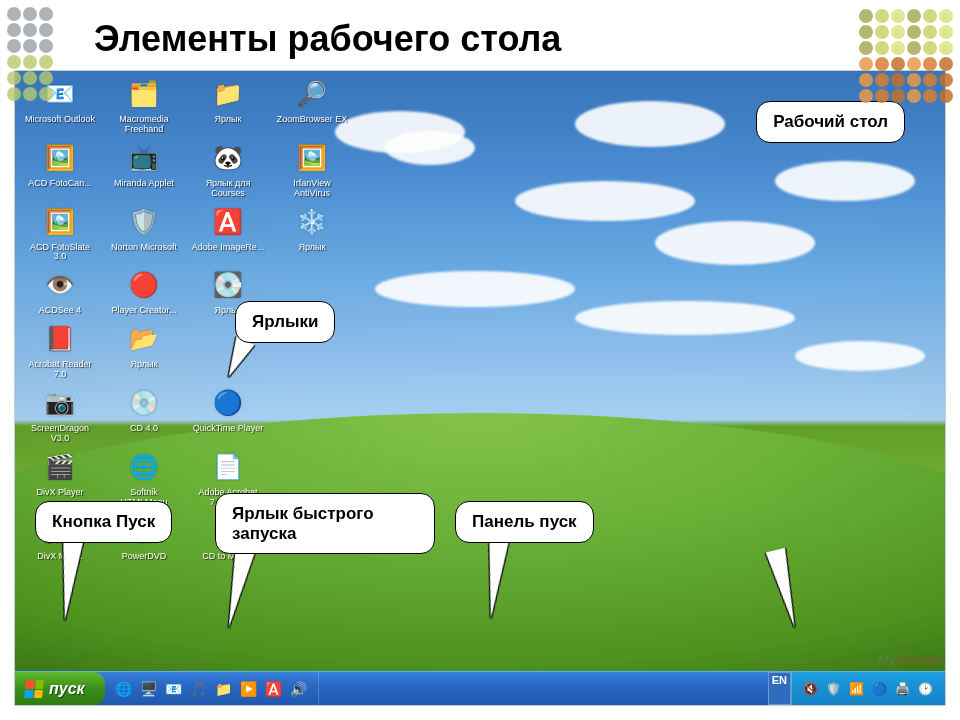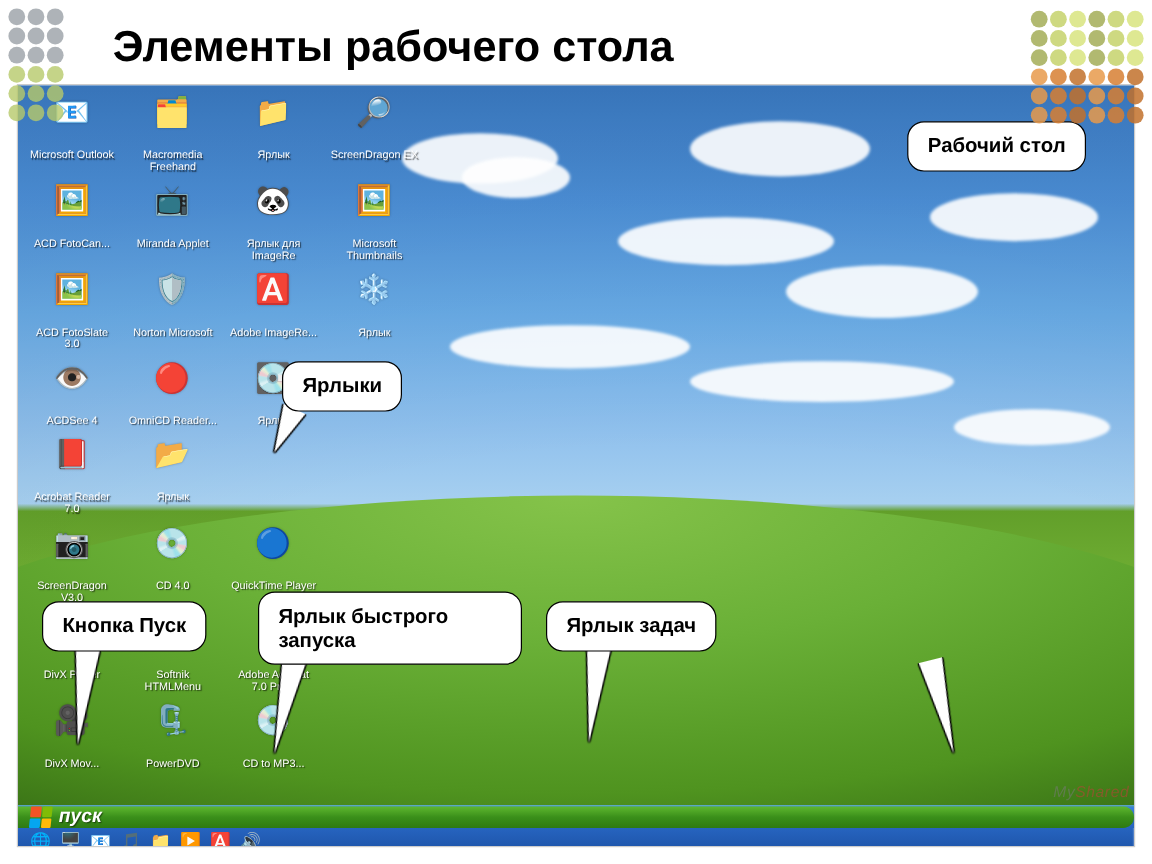--- a/index.html
+++ b/index.html
@@ -100,21 +100,21 @@
     align-items: center;
     justify-content: center;
     font-size: 24px;
     text-shadow: 0 0 2px rgba(0,0,0,0.3);
   }
   .ico-label {
     font-size: 9px;
     color: #fff;
     text-align: center;
     line-height: 1.1;
-    margin-top: 14px;
+    margin-top: 4px;
     text-shadow: 1px 1px 1px rgba(0,0,0,0.7);
     max-width: 74px;
     word-wrap: break-word;
   }
   
   .callout {
     position: absolute;
     background: #fff;
     border: 1.5px solid #000;
     border-radius: 14px;
@@ -145,21 +145,20 @@
     position: absolute;
     left: 0;
     right: 0;
     bottom: 0;
     height: 34px;
     background: linear-gradient(to bottom, #3a81dd 0%, #2968c5 40%, #1f57ad 100%);
     display: flex;
     align-items: stretch;
     z-index: 20;
     border-top: 1px solid #5faef0;
-    flex-direction: column;
   }
   .start-btn {
     display: flex;
     align-items: center;
     padding: 0 20px 0 10px;
     background: linear-gradient(to bottom, #5fb82f 0%, #3a8f1a 50%, #2e7a12 100%);
     color: #fff;
     font-weight: bold;
     font-style: italic;
     font-size: 16px;
@@ -346,37 +345,37 @@
       <div class="desktop-icon">
         <div class="ico">🗂️</div>
         <div class="ico-label">Macromedia Freehand</div>
       </div>
       <div class="desktop-icon">
         <div class="ico">📁</div>
         <div class="ico-label">Ярлык</div>
       </div>
       <div class="desktop-icon">
         <div class="ico">🔎</div>
-        <div class="ico-label">ScreenDragon EX</div>
+        <div class="ico-label">ZoomBrowser EX</div>
       </div>
       <div class="desktop-icon">
         <div class="ico">🖼️</div>
         <div class="ico-label">ACD FotoCan...</div>
       </div>
       <div class="desktop-icon">
         <div class="ico">📺</div>
         <div class="ico-label">Miranda Applet</div>
       </div>
       <div class="desktop-icon">
         <div class="ico">🐼</div>
-        <div class="ico-label">Ярлык для ImageRe</div>
+        <div class="ico-label">Ярлык для Courses</div>
       </div>
       <div class="desktop-icon">
         <div class="ico">🖼️</div>
-        <div class="ico-label">Microsoft Thumbnails</div>
+        <div class="ico-label">IrfanView AntiVirus</div>
       </div>
       <div class="desktop-icon">
         <div class="ico">🖼️</div>
         <div class="ico-label">ACD FotoSlate 3.0</div>
       </div>
       <div class="desktop-icon">
         <div class="ico">🛡️</div>
         <div class="ico-label">Norton Microsoft</div>
       </div>
       <div class="desktop-icon">
@@ -386,21 +385,21 @@
       <div class="desktop-icon">
         <div class="ico">❄️</div>
         <div class="ico-label">Ярлык</div>
       </div>
       <div class="desktop-icon">
         <div class="ico">👁️</div>
         <div class="ico-label">ACDSee 4</div>
       </div>
       <div class="desktop-icon">
         <div class="ico">🔴</div>
-        <div class="ico-label">OmniCD Reader...</div>
+        <div class="ico-label">Player Creator...</div>
       </div>
       <div class="desktop-icon">
         <div class="ico">💽</div>
         <div class="ico-label">Ярлык</div>
       </div>
       <div class="desktop-icon" style="visibility: hidden;">
         <div class="ico"></div>
         <div class="ico-label"></div>
       </div>
       <div class="desktop-icon">
@@ -473,21 +472,21 @@
 
   <div class="callout" style="top:30px;right:40px">Рабочий стол</div>
   <div class="callout-tail tail-down short" style="top:268px;left:212px;transform:rotate(25deg)"></div>
 
   <div class="callout wrap" style="top:430px;left:20px">Кнопка Пуск</div>
   <div class="callout-tail tail-down" style="top:470px;left:44px;transform:rotate(6deg)"></div>
 
   <div class="callout wrap" style="top:422px;left:200px">Ярлык быстрого запуска</div>
   <div class="callout-tail tail-down" style="top:478px;left:212px;transform:rotate(12deg)"></div>
 
-  <div class="callout" style="top:430px;left:440px">Ярлык задач</div>
+  <div class="callout" style="top:430px;left:440px">Панель пуск</div>
   <div class="callout-tail tail-down" style="top:468px;left:470px;transform:rotate(6deg)"></div>
 
   <div class="callout-tail tail-down" style="top:478px;left:760px;transform:rotate(-14deg)"></div>
 
   <div class="watermark">
     <span>My</span><span class="y">Shared</span>
   </div>
 
   <div class="taskbar">
     <div class="start-btn">

